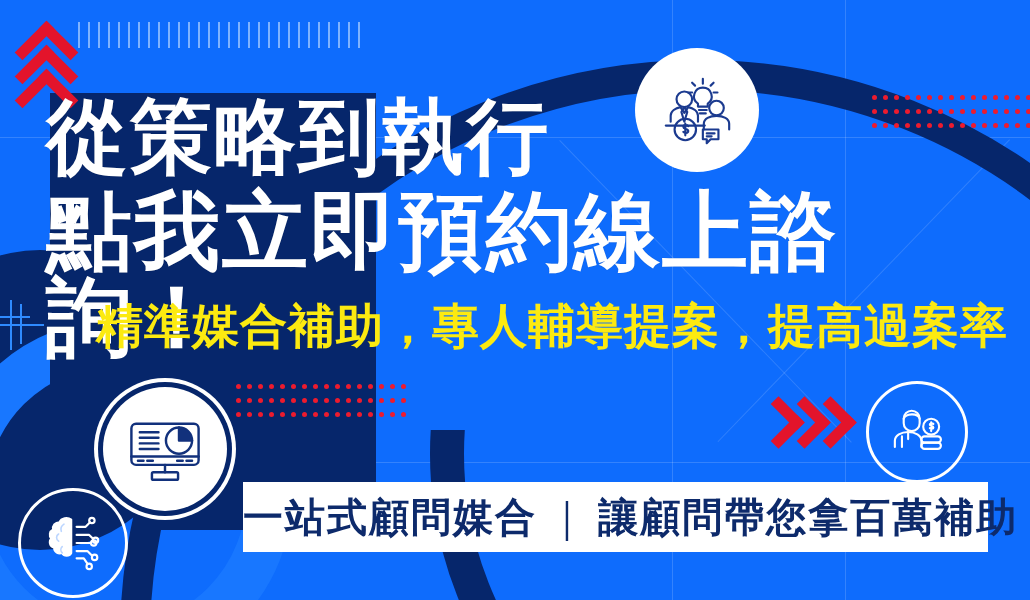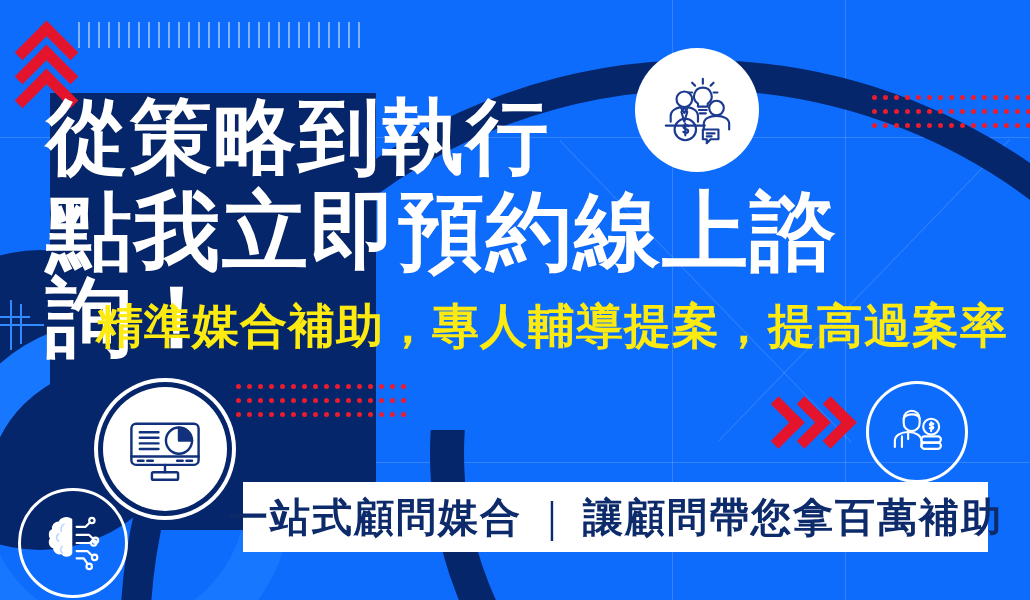--- a/index.html
+++ b/index.html
@@ -93,21 +93,21 @@
   .h1{font-size:82px;margin-bottom:10px;}
   .h2{font-size:86px;}
 
   .sub{
     left:48px;top:300px;width:960px;color:#fcea10;font-weight:bold;
     font-size:47px;letter-spacing:1px;line-height:1.1;text-align:right;
   }
 
   .cta{
     left:243px;top:482px;width:745px;height:70px;background:#ffffff;
-    display:flex;align-items:center;justify-content:center;
+    display:flex;align-items:center;justify-content:flex-start;
   }
   .cta-text{
     color:#0d2a6b;font-weight:bold;font-size:40px;letter-spacing:2px;white-space:nowrap;
   }
   .cta-sep{display:inline-block;padding:0 10px;font-weight:normal;}
 </style>
 </head>
 <body>
 
 <div id="banner">

